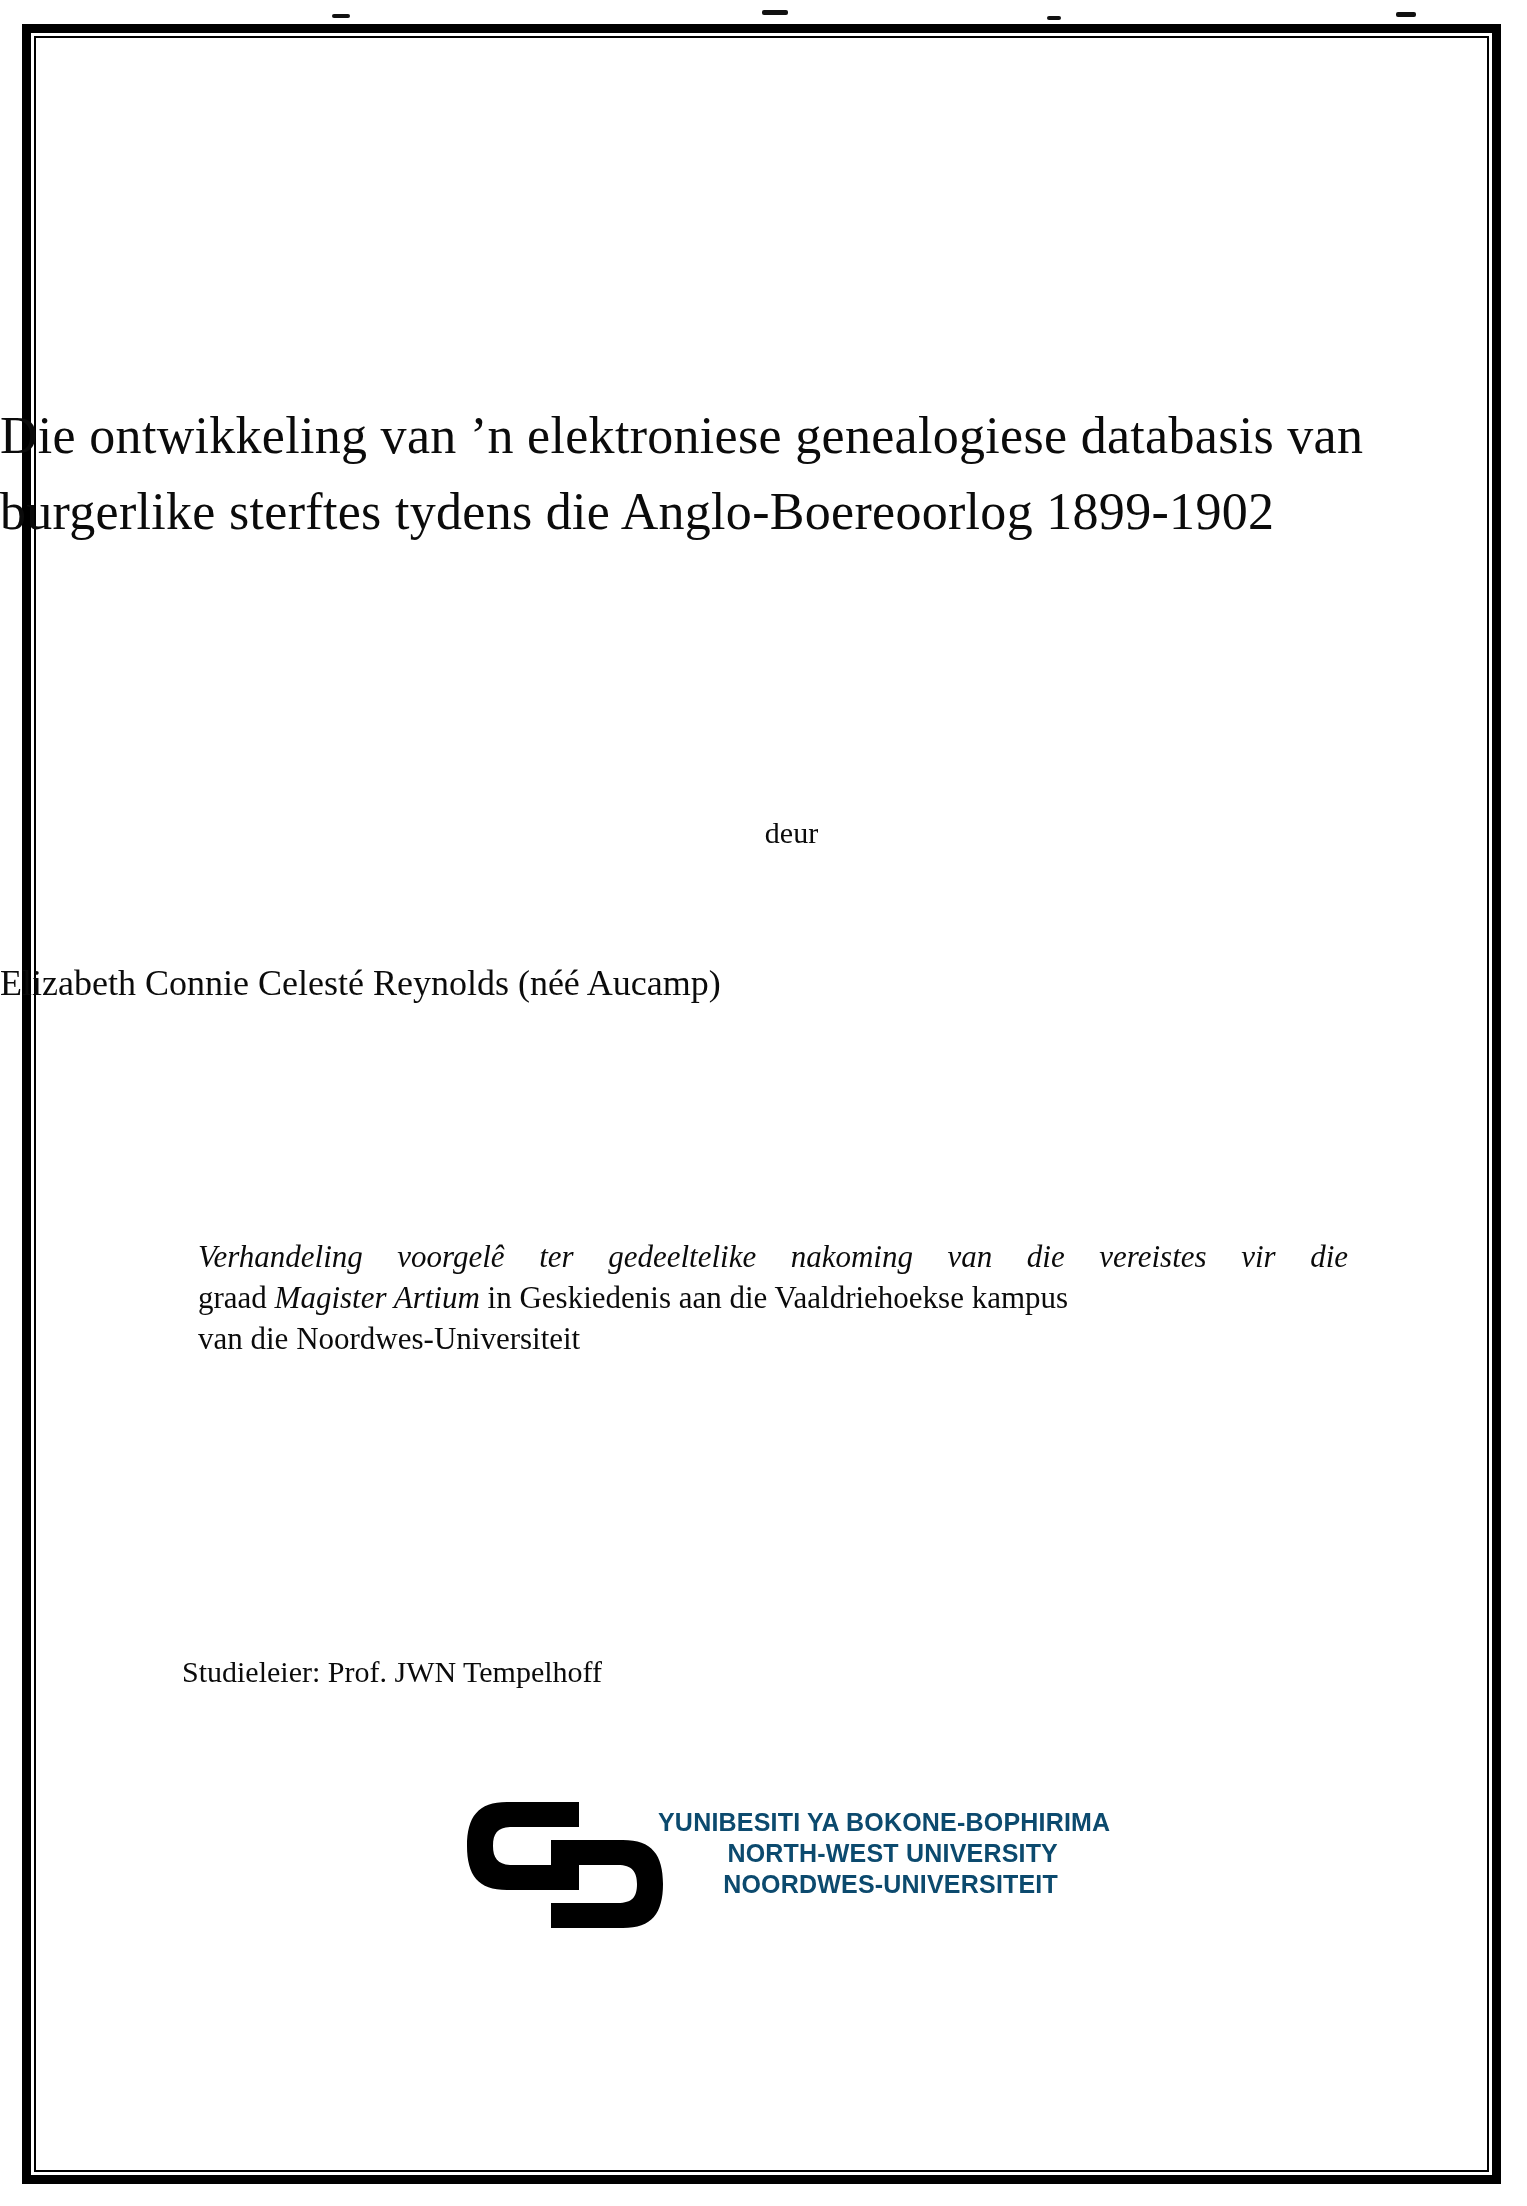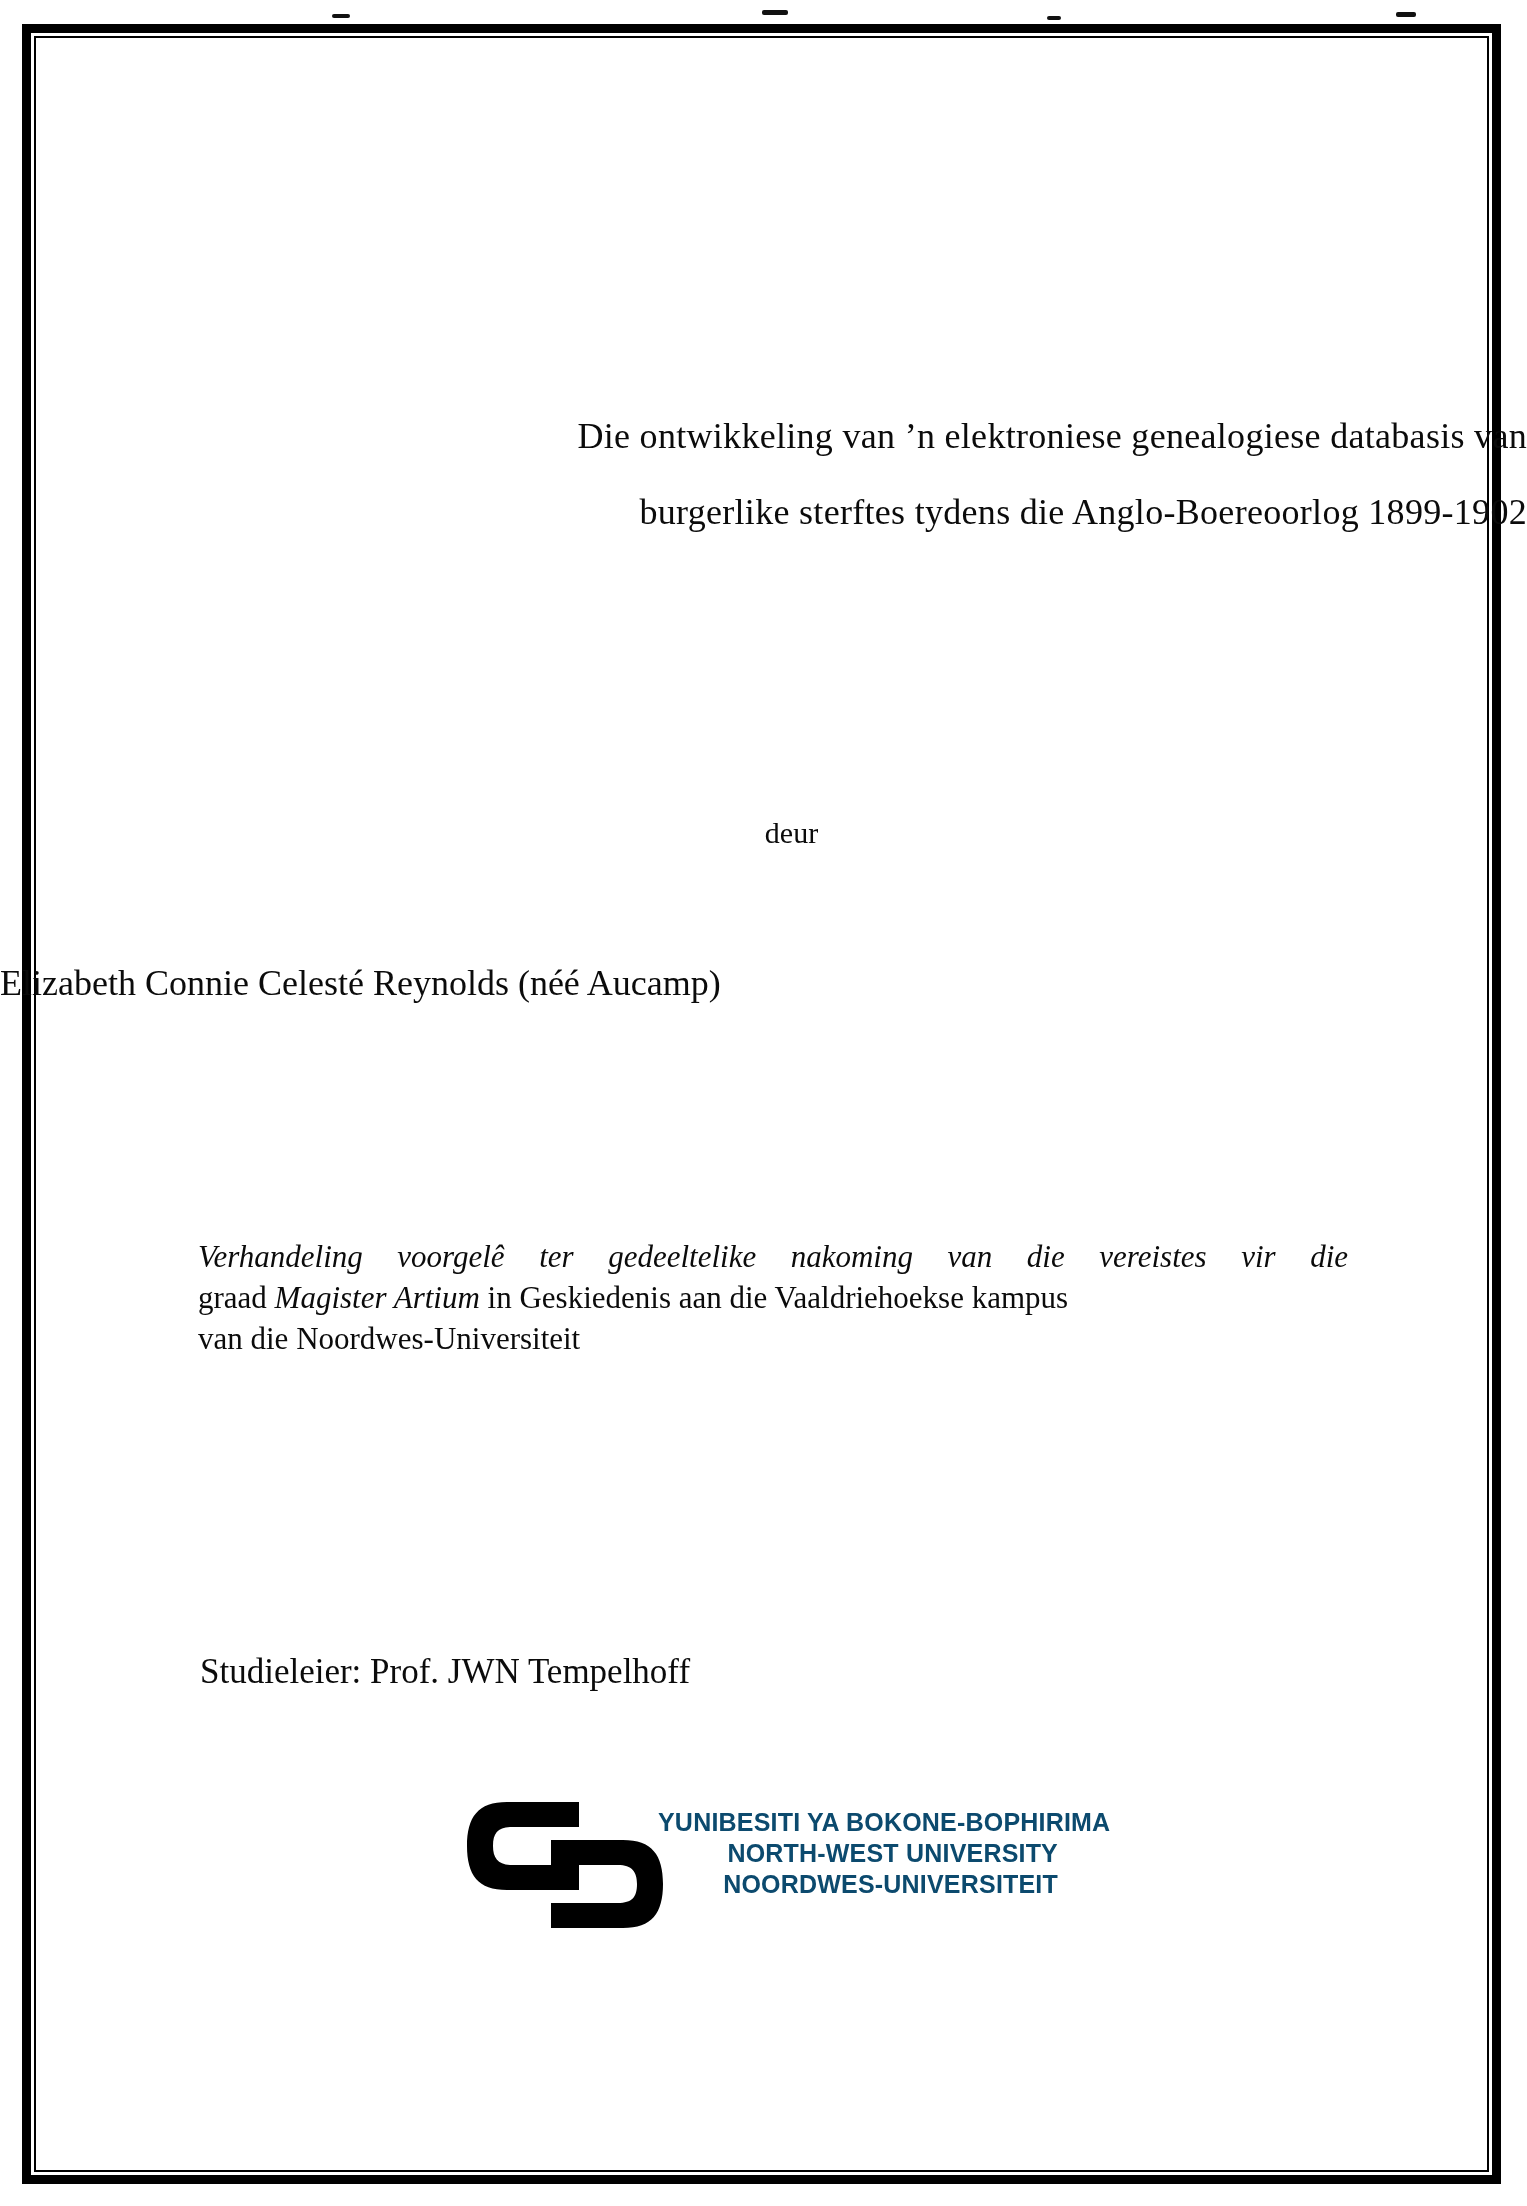--- a/index.html
+++ b/index.html
@@ -37,22 +37,22 @@
     position: absolute;
     background: #111;
     border-radius: 2px;
   }
   .title {
     position: absolute;
     top: 398px;
     left: 0;
     width: 100%;
     margin: 0;
-    text-align: right;
-    font-size: 36px;
+    text-align: left;
+    font-size: 52px;
     font-weight: 400;
     letter-spacing: 0.3px;
   }
   .title-line { display: block; line-height: 76px; }
   .byline {
     position: absolute;
     top: 816px;
     left: 0;
     width: 100%;
     text-align: center;
@@ -76,23 +76,23 @@
     line-height: 41px;
   }
   .justify {
     text-align: justify;
     text-align-last: justify;
     font-style: italic;
   }
   .ital { font-style: italic; }
   .supervisor-block {
     position: absolute;
-    left: 200px;
+    left: 182px;
     top: 1650px;
-    font-size: 35px;
+    font-size: 30px;
     line-height: 43px;
   }
   .logo-svg {
     position: absolute;
     left: 467px;
     top: 1802px;
     width: 196px;
     height: 132px;
   }
   .logo-text {

